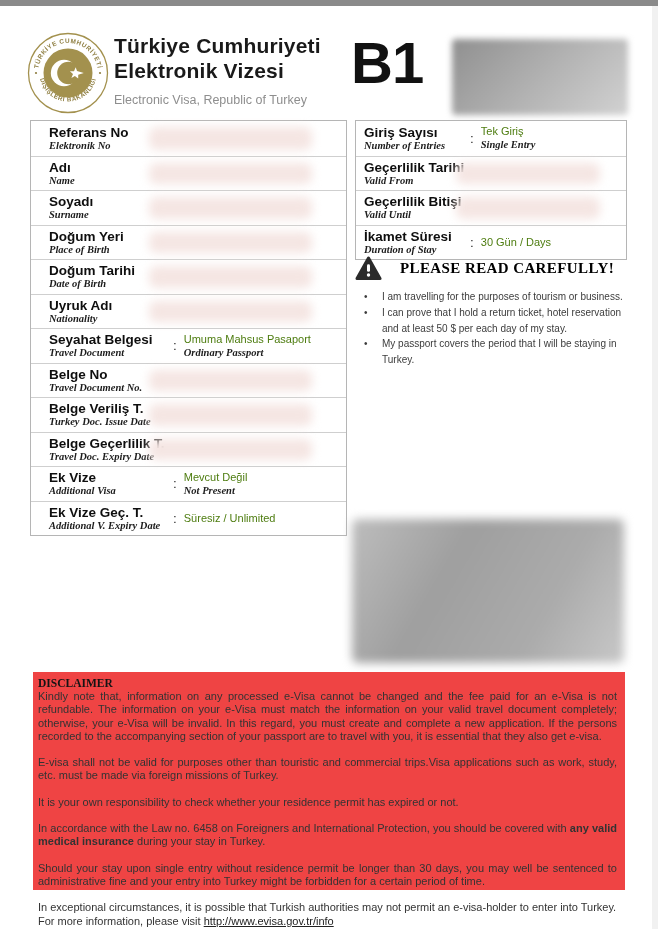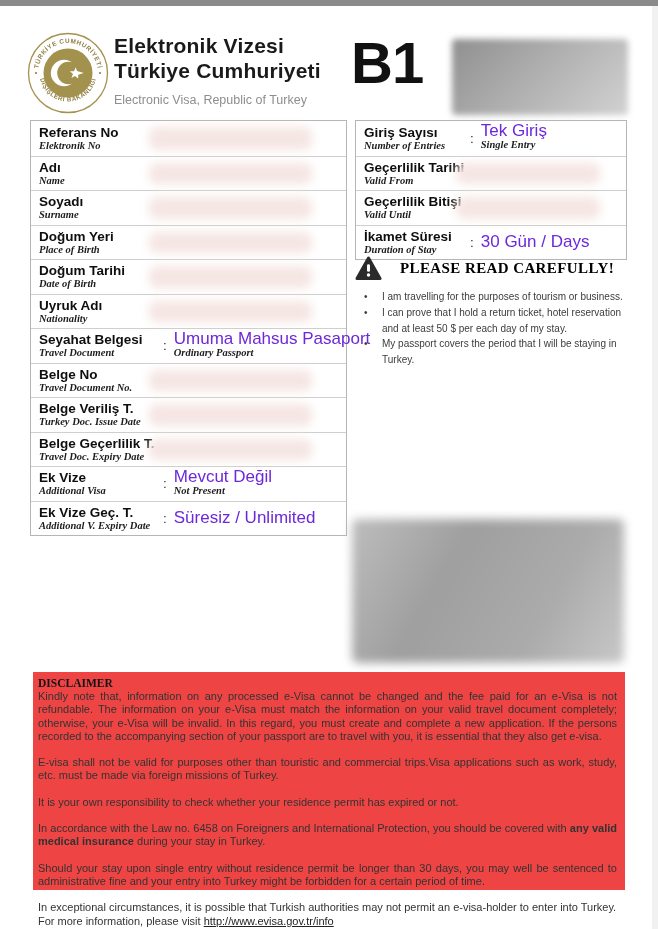--- a/index.html
+++ b/index.html
@@ -19,28 +19,28 @@
         background:linear-gradient(135deg,#8f8f8f 0%,#aeaeae 45%,#d2d2d2 100%); filter:blur(3px); }
 
   
   .table { position:absolute; background:#fff; border:1px solid #b5b5b5; }
   .table.left  { left:30px;  top:120px; width:315px; height:414px; }
   .table.right { left:355px; top:120px; width:270px; height:138px; }
   .row { position:relative; display:flex; align-items:center; border-top:1px solid #cfcfcf;
          box-sizing:border-box; height:34.5px; }
   .row:first-child { border-top:none; }
   .lblcol { padding-left:8px; flex:none; }
-  .left  .lblcol { width:122px; }
+  .left  .lblcol { width:122px;margin-left:10px; }
   .right .lblcol { width:104px; }
   .l1 { font-size:13.5px; font-weight:bold; color:#0e0e0e; line-height:14px; white-space:nowrap; }
   .l2 { font-family:"Liberation Serif", serif; font-style:italic; font-weight:bold;
         font-size:10.5px; color:#1c1c1c; line-height:11px; white-space:nowrap; }
   .colon { font-size:13.5px; color:#2e2e2e; margin:0 7px 0 2px; }
   .valcol { line-height:14px; }
-  .v1 { font-size:17px; color:#6d28d9; white-space:nowrap; }
+  .v1 { font-size:11px; color:#4d7c0f; white-space:nowrap; }
   .v2 { font-family:"Liberation Serif", serif; font-style:italic; font-weight:bold;
         font-size:10.5px; color:#1c1c1c; }
   .blob { position:absolute; background:#f5e6e3; filter:blur(5px); border-radius:7px; }
   .left  .blob { left:118px; right:34px; top:6px; bottom:6px; }
   .right .blob { left:100px; right:26px; top:6px; bottom:6px; }
 
   
   .notice { position:absolute; left:352px; top:256px; width:273px; }
   .notice-head { display:flex; align-items:center; }
   .warn-svg { flex:none; margin-left:3px; }
@@ -83,22 +83,22 @@
     </text>
     <circle cx="9" cy="41" r="1.1" fill="#8f7f42"></circle>
     <circle cx="73" cy="41" r="1.1" fill="#8f7f42"></circle>
     <circle cx="41" cy="41" r="24.5" fill="#a3914e"></circle>
     <circle cx="37" cy="41" r="13.2" fill="#ffffff"></circle>
     <circle cx="41.5" cy="41" r="11.3" fill="#a3914e"></circle>
     <polygon fill="#ffffff" points="56.8,41 51.2,42.8 51.2,46.5 47.9,43.9 44.4,46 46,41.9 42.9,39.2 47,39.2 48.7,35.2 50,39.1"></polygon>
   </svg>
 
   <div class="titles">
+    <div class="t1">Türkiye Cumhuriyeti</div>
     <div class="t1">Elektronik Vizesi</div>
-    <div class="t1">Türkiye Cumhuriyeti</div>
     <div class="subT">Electronic Visa, Republic of Turkey</div>
   </div>
 
   <div class="b1">B1</div>
   <div class="redact-top"></div>
 
   <div class="table left" id="leftTable">
       <div class="row">
         <div class="lblcol">
           <div class="l1">Referans No</div>

